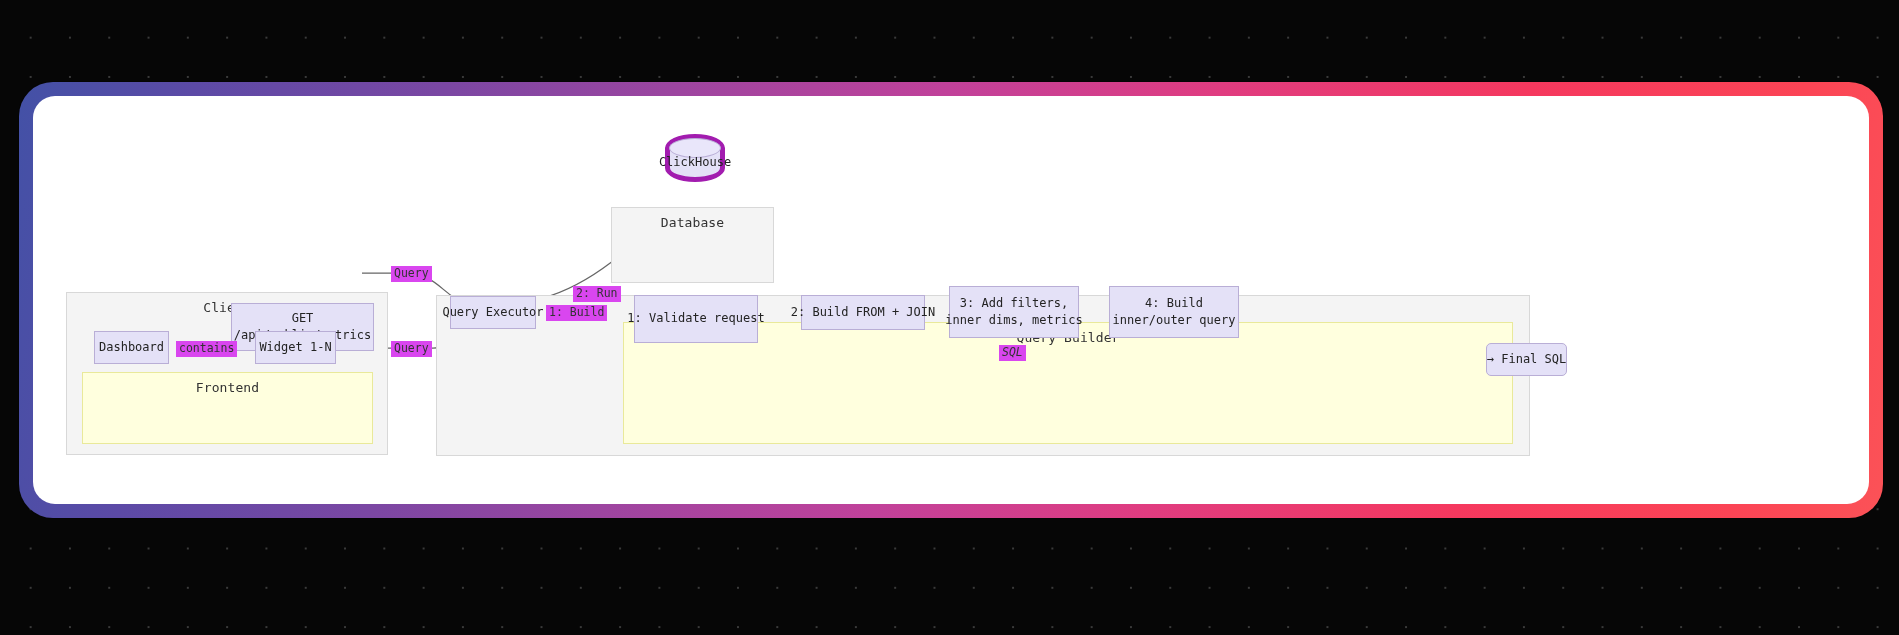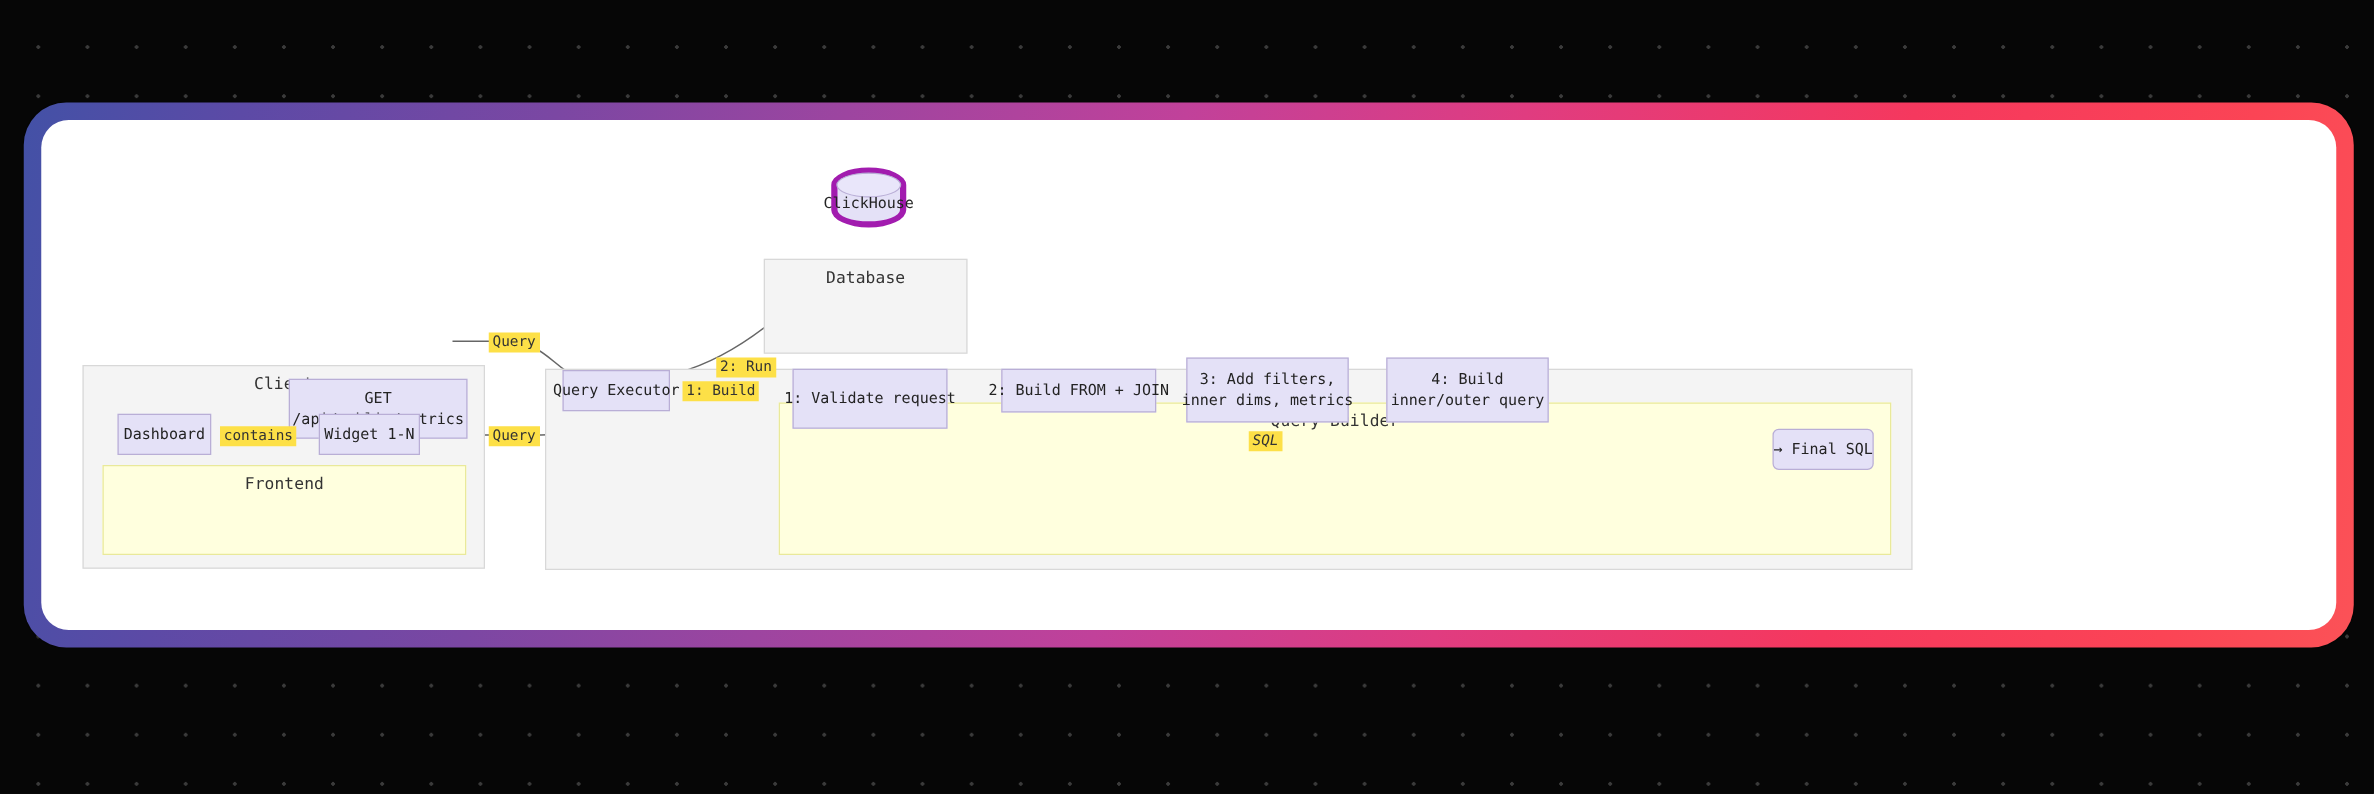--- a/index.html
+++ b/index.html
@@ -86,21 +86,21 @@
     height: 20px;
     border: 1px solid #b9aed6;
     border-radius: 50%;
     background: #e9e6fa;
   }
   .cyl-label { position: relative; z-index: 2; padding-top: 8px; }
 
   
   .elabel {
     position: absolute;
-    background: #fde047;
+    background: #d946ef;
     color: #333333;
     font-size: 11.5px;
     padding: 1px 3px;
     white-space: nowrap;
     line-height: 1.2;
   }
 </style>
 </head>
 <body>
 
@@ -196,21 +196,21 @@
         <span>3: Add filters,</span>
         <span class="l2">inner dims, metrics</span>
       </div>
 
       <div class="node" style="left:1076px; top:190px; width:130px; height:52px;">
         <span>4: Build</span>
         <span class="l2">inner/outer query</span>
       </div>
 
 
-      <div class="node rounded" style="left:1385px; top:247px; width:81px; height:33px;">
+      <div class="node rounded" style="left:1453px; top:247px; width:81px; height:33px;">
         <span>→ Final SQL</span>
       </div>
 
       <div class="elabel" style="left:143px; top:245px;">contains</div>
 
       <div class="elabel" style="left:358px; top:170px;">Query</div>
 
       <div class="elabel" style="left:358px; top:245px;">Query</div>
 
       <div class="elabel" style="left:513px; top:209px;">1: Build</div>

